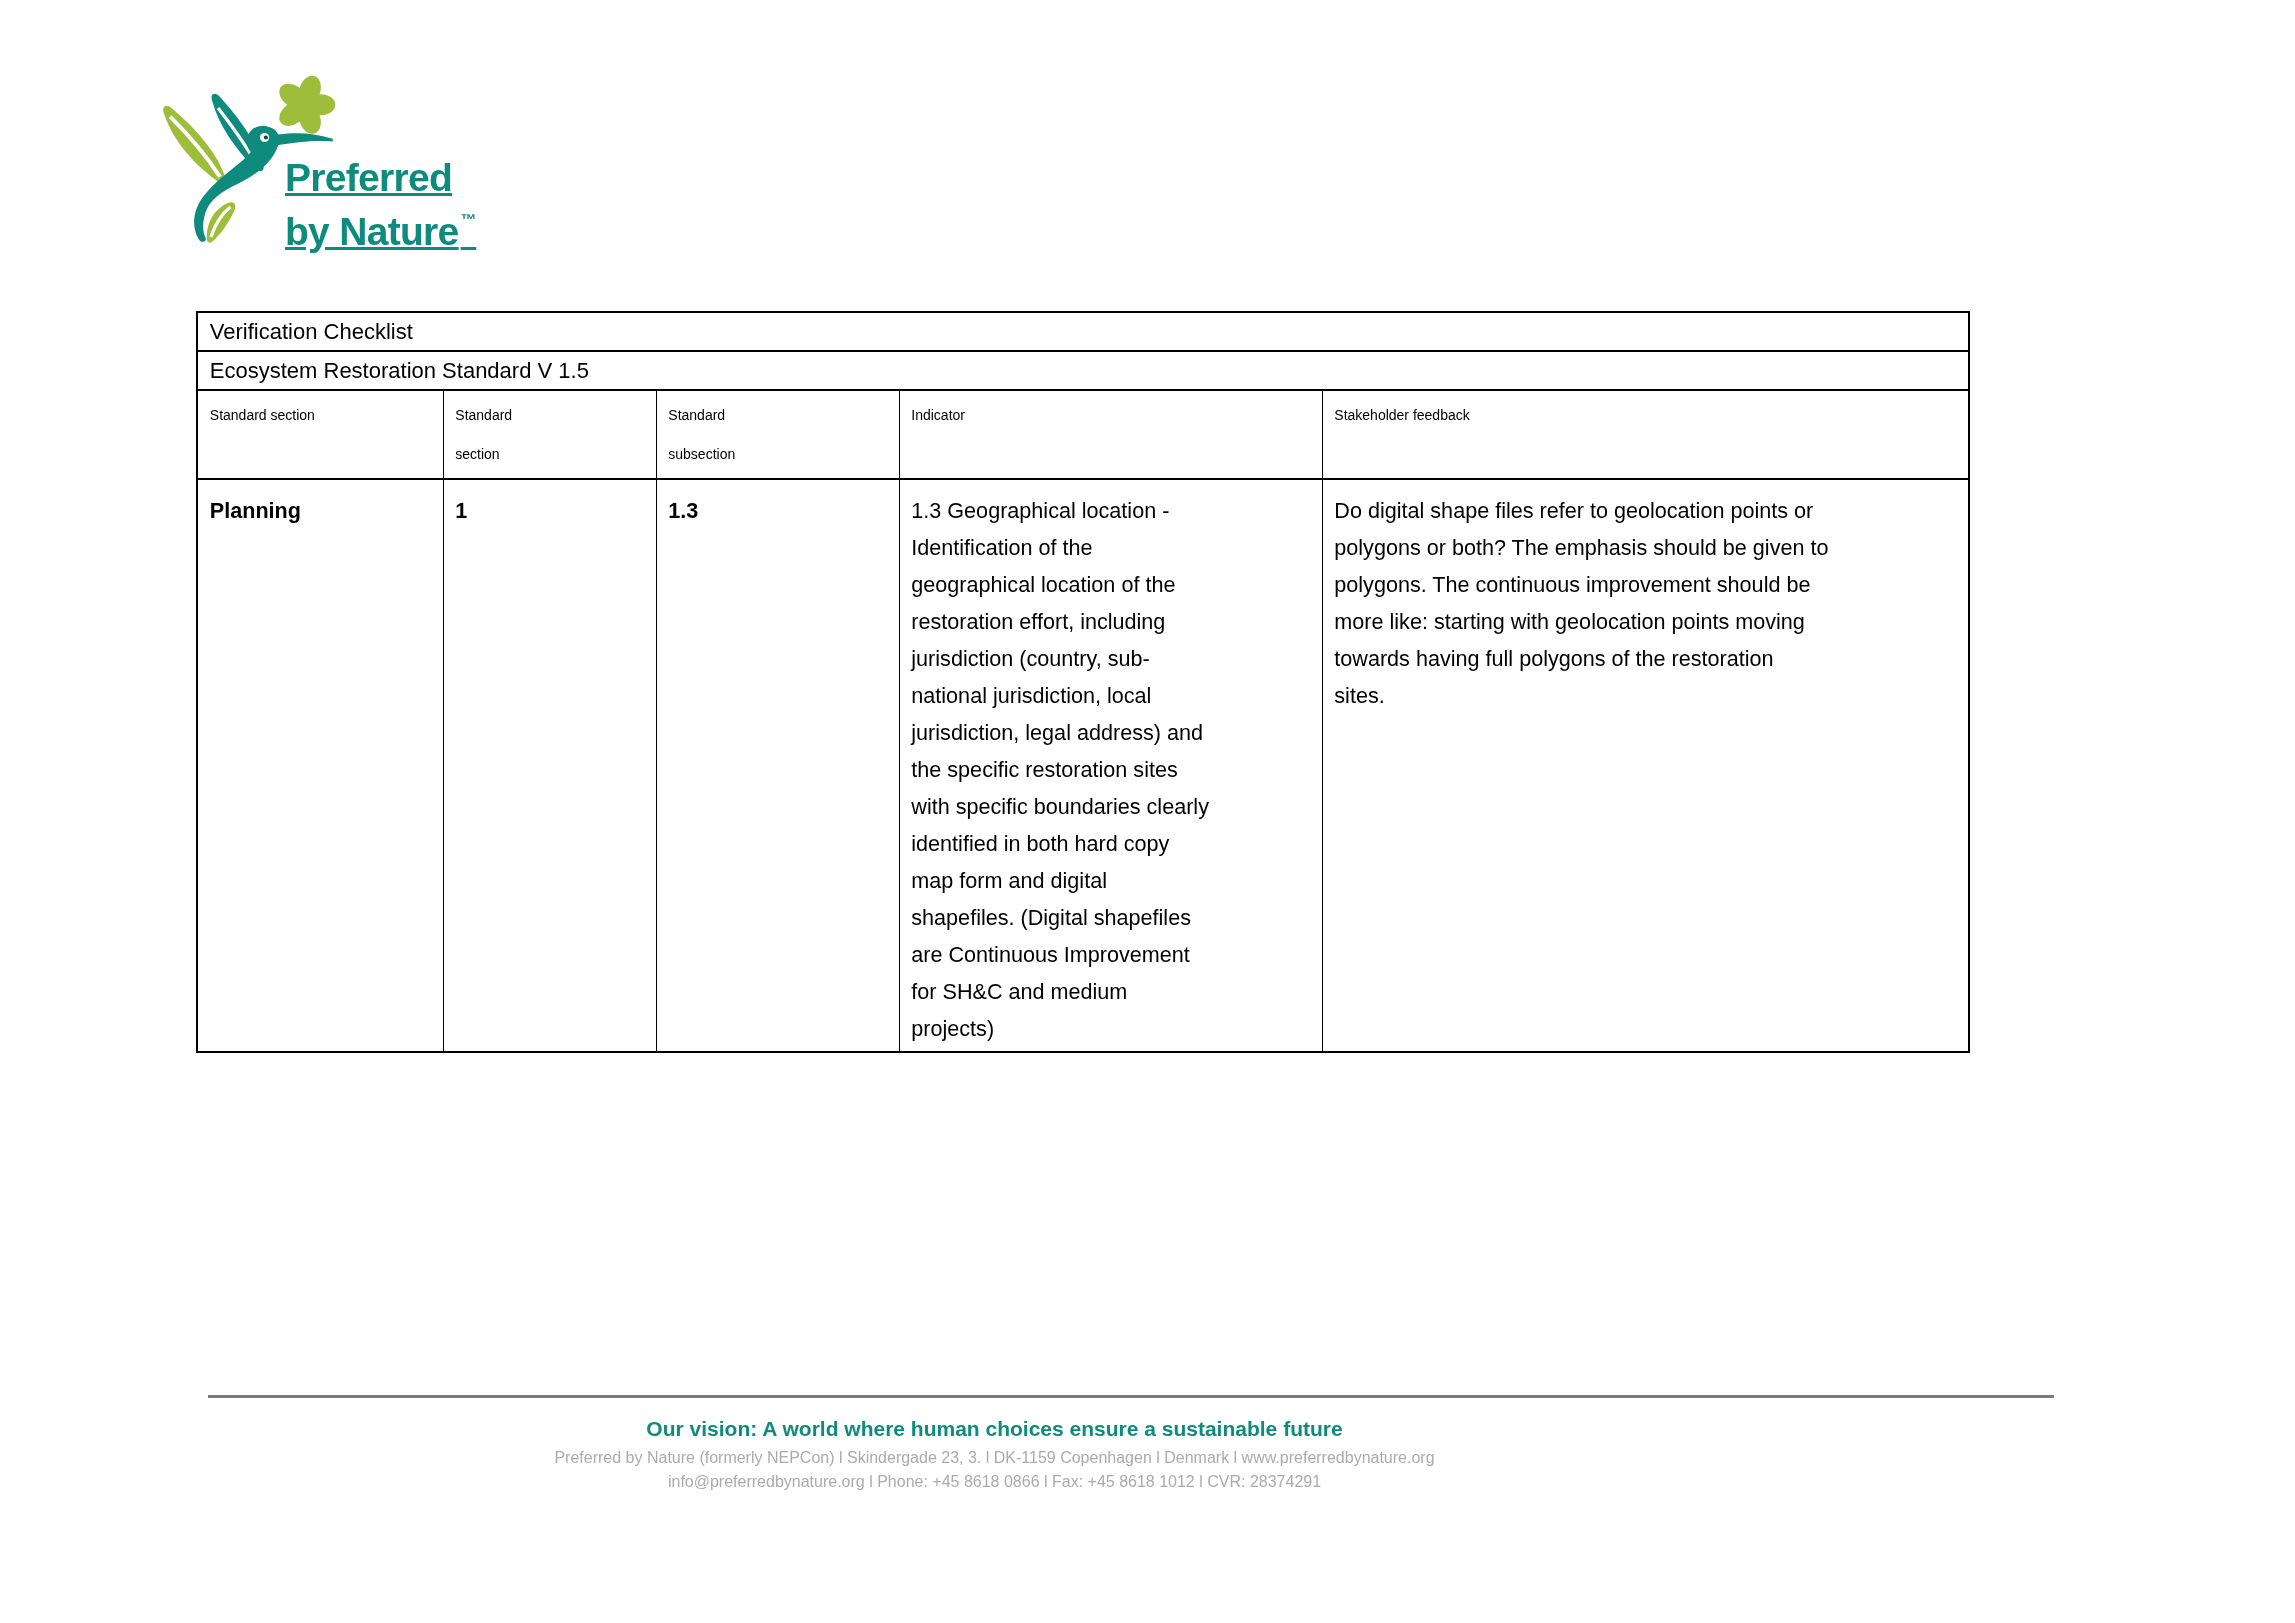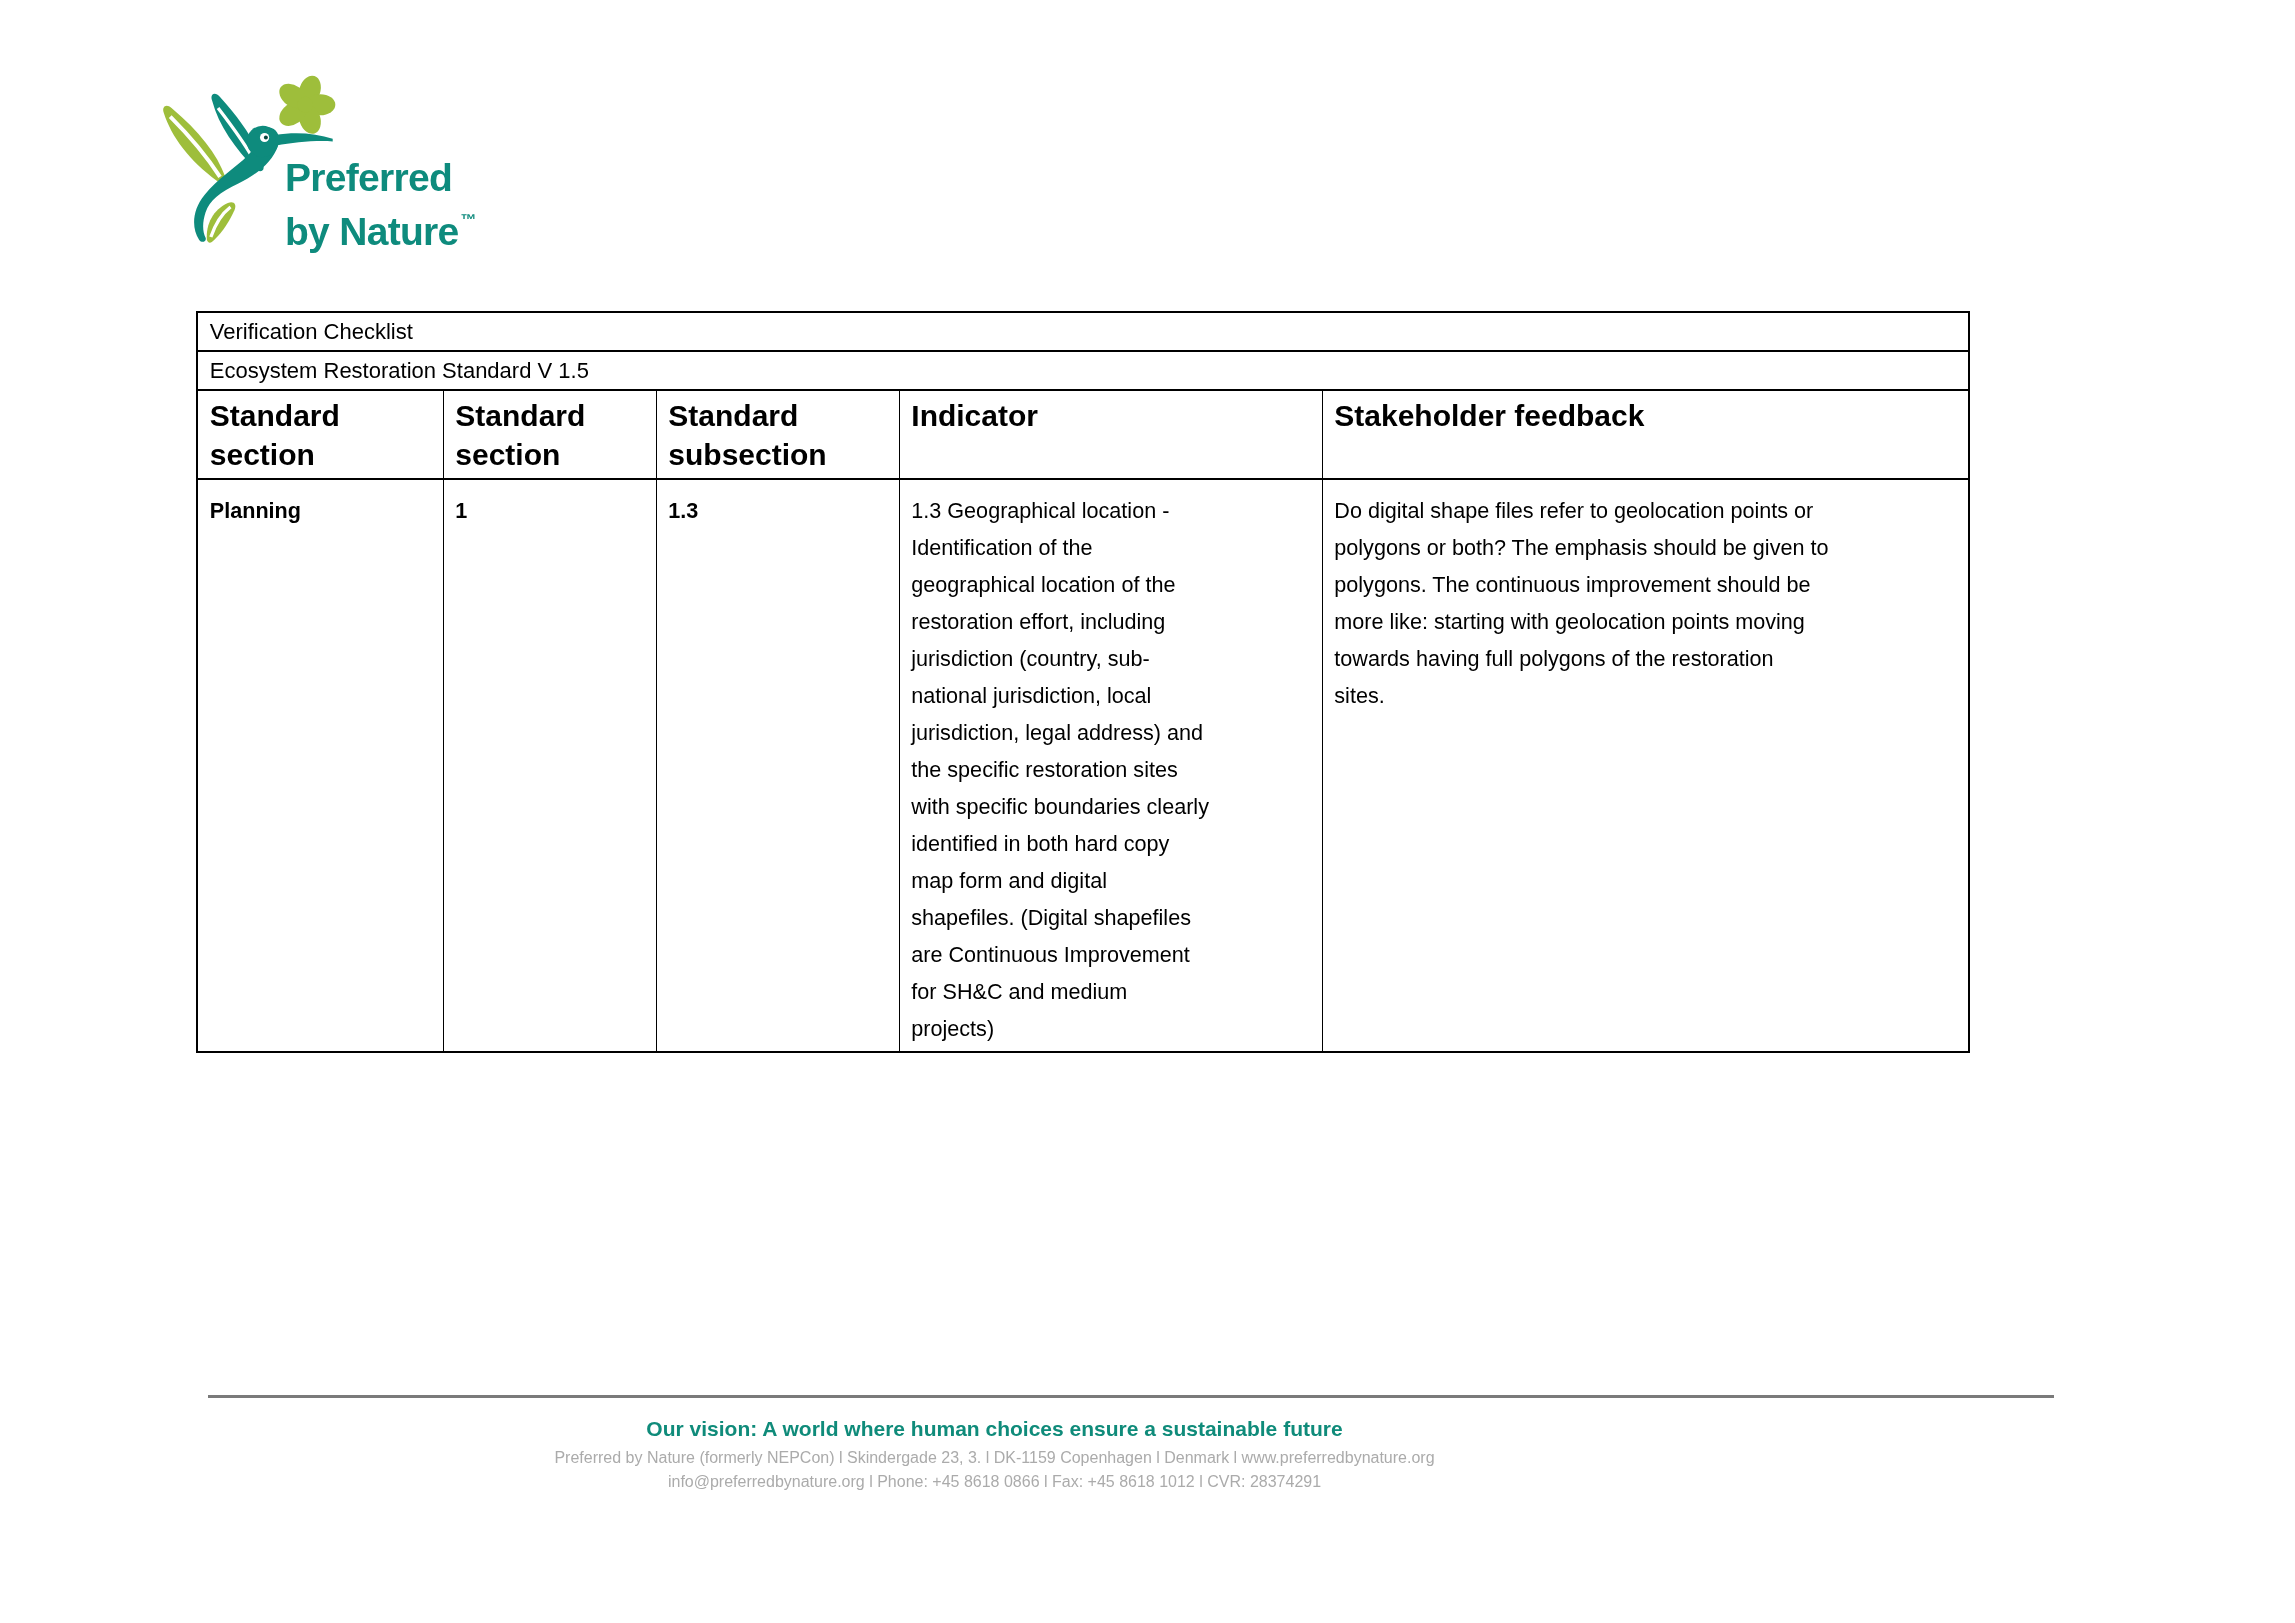--- a/index.html
+++ b/index.html
@@ -18,21 +18,21 @@
     color:#000;
     overflow:hidden;
   }
 
   
   .logo{position:absolute;left:144px;top:72px;width:419px;height:196px;}
   .logo svg{position:absolute;left:0;top:0;width:249px;height:190px;}
   .wordmark{
     position:absolute;left:141px;top:85px;
     font-size:39px;font-weight:bold;line-height:42px;
-    letter-spacing:-0.7px;color:var(--teal);white-space:nowrap;
+    letter-spacing:-0.7px;color:var(--teal);white-space:nowrap;text-decoration:underline;
   }
   .wordmark .tm{font-size:15.7px;letter-spacing:0;vertical-align:19.6px;margin-left:2px;}
 
   
   table.checklist{
     position:absolute;left:196px;top:311px;
     width:1773px;table-layout:fixed;
     border-collapse:collapse;
     border:2px solid #000;
     font-size:21.6px;
@@ -43,21 +43,21 @@
     white-space:pre-line;
     padding:3.9px 11.8px;
   }
   .checklist tr.title-row td{
     font-weight:normal;font-size:22px;
     height:33px;line-height:33px;
     border-bottom-width:2px;
     padding:2px 11.8px;
   }
   .checklist tr.header-row th{
-    font-weight:bold;font-size:30px;
+    font-weight:normal;font-size:14px;
     height:68px;line-height:39px;
     padding-top:5.2px;
     border-bottom-width:2px;
   }
   .checklist tr.data-row td{
     line-height:37px;
     height:548px;
     padding-top:12px;
   }
   .checklist .b{font-weight:bold;}

